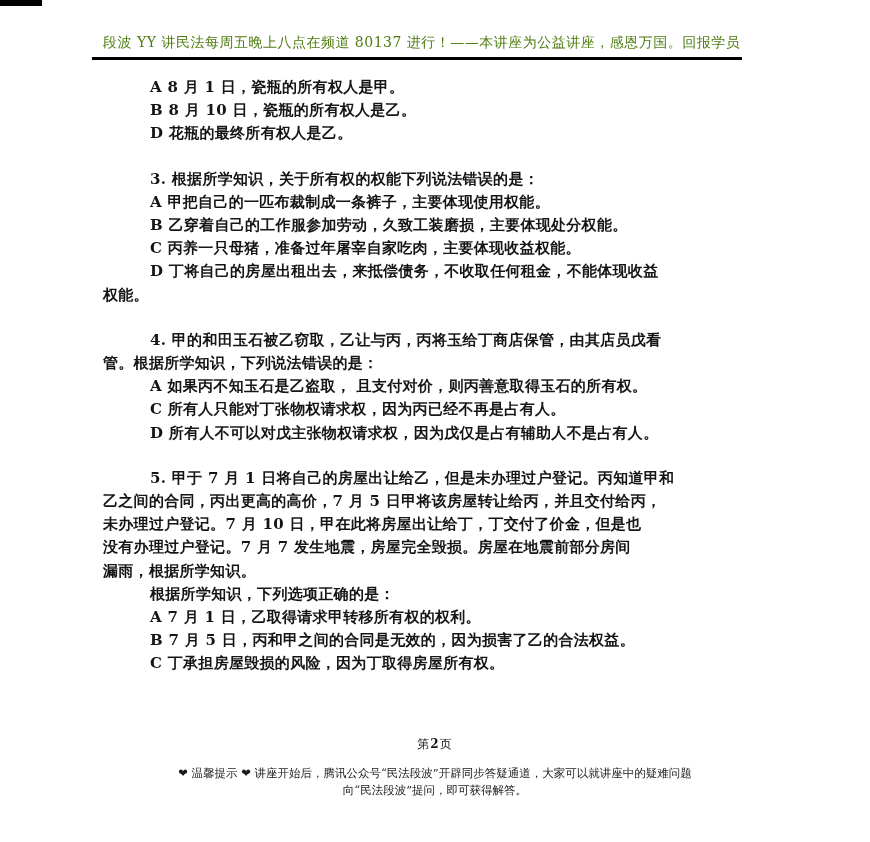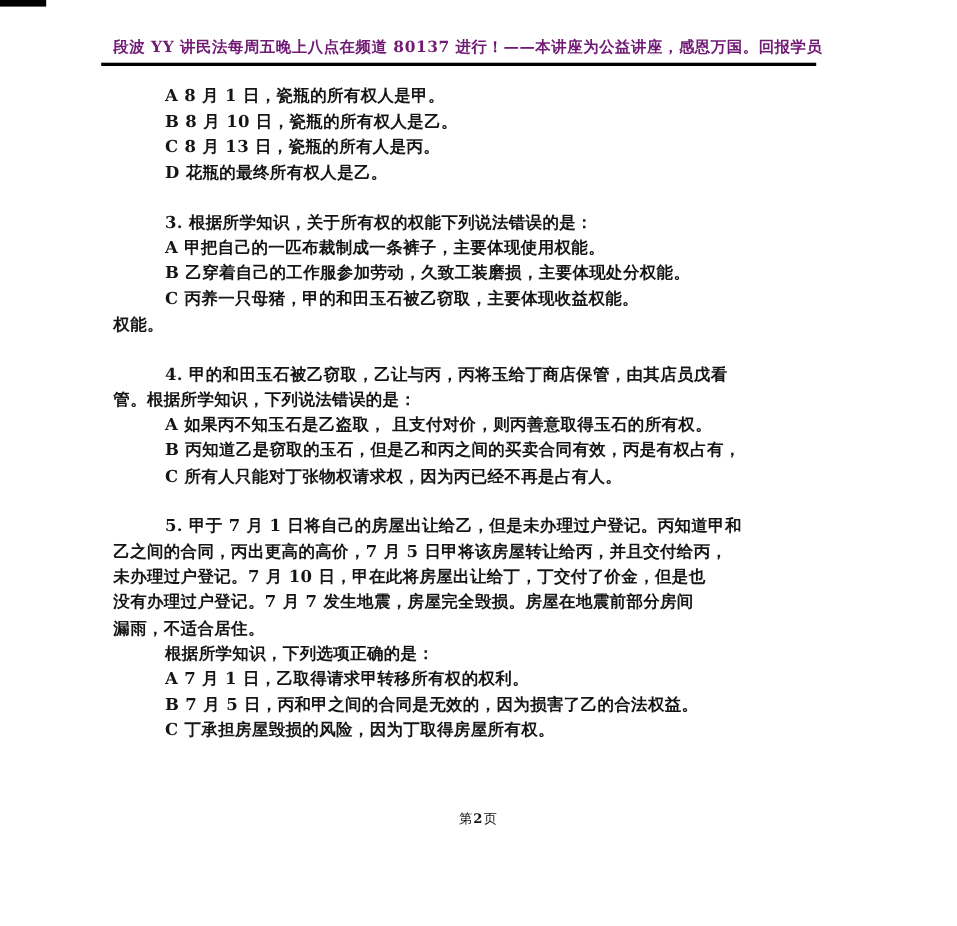--- a/index.html
+++ b/index.html
@@ -29,24 +29,24 @@
     top: 34px;
     left: 92px;
     width: 650px;
     border-bottom: 3px solid #000000;
     padding-bottom: 5px;
   }
   .page-header .header-text {
     display: block;
     padding-left: 11px;
     font-size: 14px;
-    font-weight: bold;
+    font-weight: normal;
     letter-spacing: 0.5px;
     white-space: nowrap;
-    color: #701a75;
+    color: #4d7c0f;
   }
   .doc-body {
     position: absolute;
     top: 76px;
     left: 103px;
     width: 676px;
     font-size: 15px;
     line-height: 23.2px;
     letter-spacing: 0.3px;
     font-weight: bold;
@@ -86,43 +86,45 @@
 
 <div class="scan-mark"></div>
 
 <div class="page-header">
   <span class="header-text">段波 YY 讲民法每周五晚上八点在频道 80137 进行！——本讲座为公益讲座，感恩万国。回报学员</span>
 </div>
 
 <div class="doc-body">
   <div class="line indent">A 8 月 1 日，瓷瓶的所有权人是甲。</div>
   <div class="line indent">B 8 月 10 日，瓷瓶的所有权人是乙。</div>
-  <div class="line indent">C 8 月 13 日，瓷瓶的所有人是丙。</div>
   <div class="line indent">D 花瓶的最终所有权人是乙。</div>
 
   <div class="line indent gap">3. 根据所学知识，关于所有权的权能下列说法错误的是：</div>
   <div class="line indent">A 甲把自己的一匹布裁制成一条裤子，主要体现使用权能。</div>
   <div class="line indent">B 乙穿着自己的工作服参加劳动，久致工装磨损，主要体现处分权能。</div>
-  <div class="line indent">C 丙养一只母猪，甲的和田玉石被乙窃取，主要体现收益权能。</div>
+  <div class="line indent">C 丙养一只母猪，准备过年屠宰自家吃肉，主要体现收益权能。</div>
+  <div class="line indent">D 丁将自己的房屋出租出去，来抵偿债务，不收取任何租金，不能体现收益</div>
   <div class="line">权能。</div>
 
   <div class="line indent gap">4. 甲的和田玉石被乙窃取，乙让与丙，丙将玉给丁商店保管，由其店员戊看</div>
   <div class="line">管。根据所学知识，下列说法错误的是：</div>
   <div class="line indent">A 如果丙不知玉石是乙盗取， 且支付对价，则丙善意取得玉石的所有权。</div>
-  <div class="line indent">B 丙知道乙是窃取的玉石，但是乙和丙之间的买卖合同有效，丙是有权占有，</div>
   <div class="line indent">C 所有人只能对丁张物权请求权，因为丙已经不再是占有人。</div>
+  <div class="line indent">D 所有人不可以对戊主张物权请求权，因为戊仅是占有辅助人不是占有人。</div>
 
   <div class="line indent gap">5. 甲于 7 月 1 日将自己的房屋出让给乙，但是未办理过户登记。丙知道甲和</div>
   <div class="line">乙之间的合同，丙出更高的高价，7 月 5 日甲将该房屋转让给丙，并且交付给丙，</div>
   <div class="line">未办理过户登记。7 月 10 日，甲在此将房屋出让给丁，丁交付了价金，但是也</div>
   <div class="line">没有办理过户登记。7 月 7 发生地震，房屋完全毁损。房屋在地震前部分房间</div>
-  <div class="line">漏雨，不适合居住。</div>
+  <div class="line">漏雨，根据所学知识。</div>
   <div class="line indent">根据所学知识，下列选项正确的是：</div>
   <div class="line indent">A 7 月 1 日，乙取得请求甲转移所有权的权利。</div>
   <div class="line indent">B 7 月 5 日，丙和甲之间的合同是无效的，因为损害了乙的合法权益。</div>
   <div class="line indent">C 丁承担房屋毁损的风险，因为丁取得房屋所有权。</div>
 </div>
 
 <div class="page-footer footer-pageno"><span>第</span><span class="pgnum">2</span><span>页</span>
 </div>
 
 <div class="page-footer footer-tip">
+  <div>❤ 温馨提示 ❤ 讲座开始后，腾讯公众号“民法段波”开辟同步答疑通道，大家可以就讲座中的疑难问题</div>
+  <div>向“民法段波”提问，即可获得解答。</div>
 </div>
 
 </body></html>

